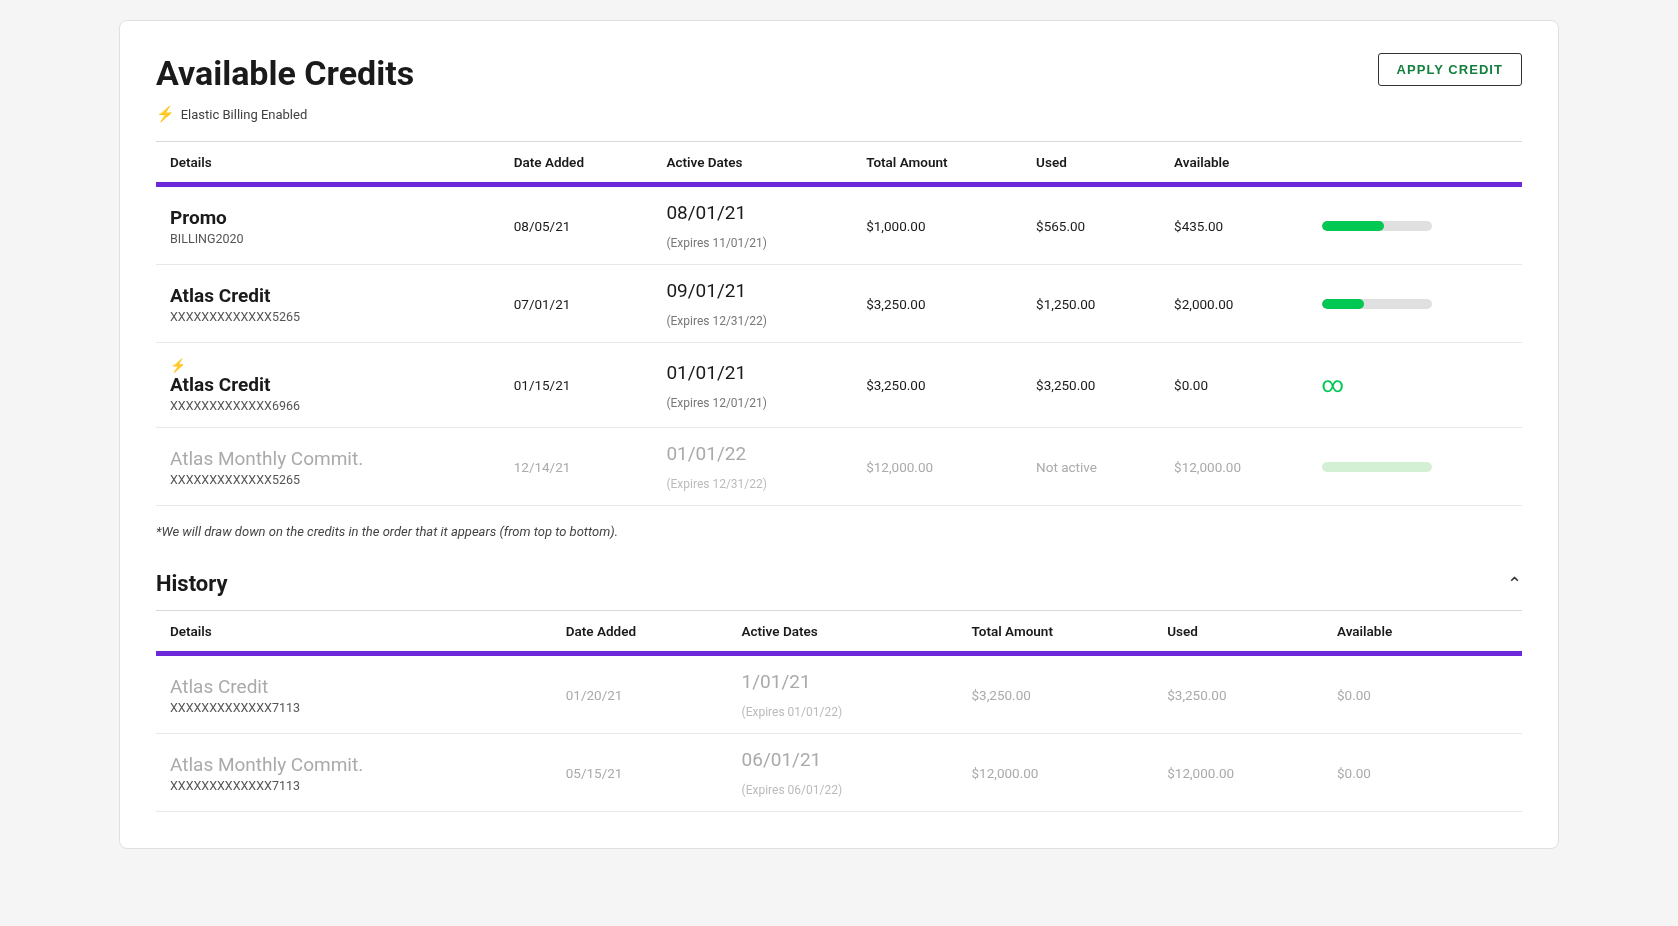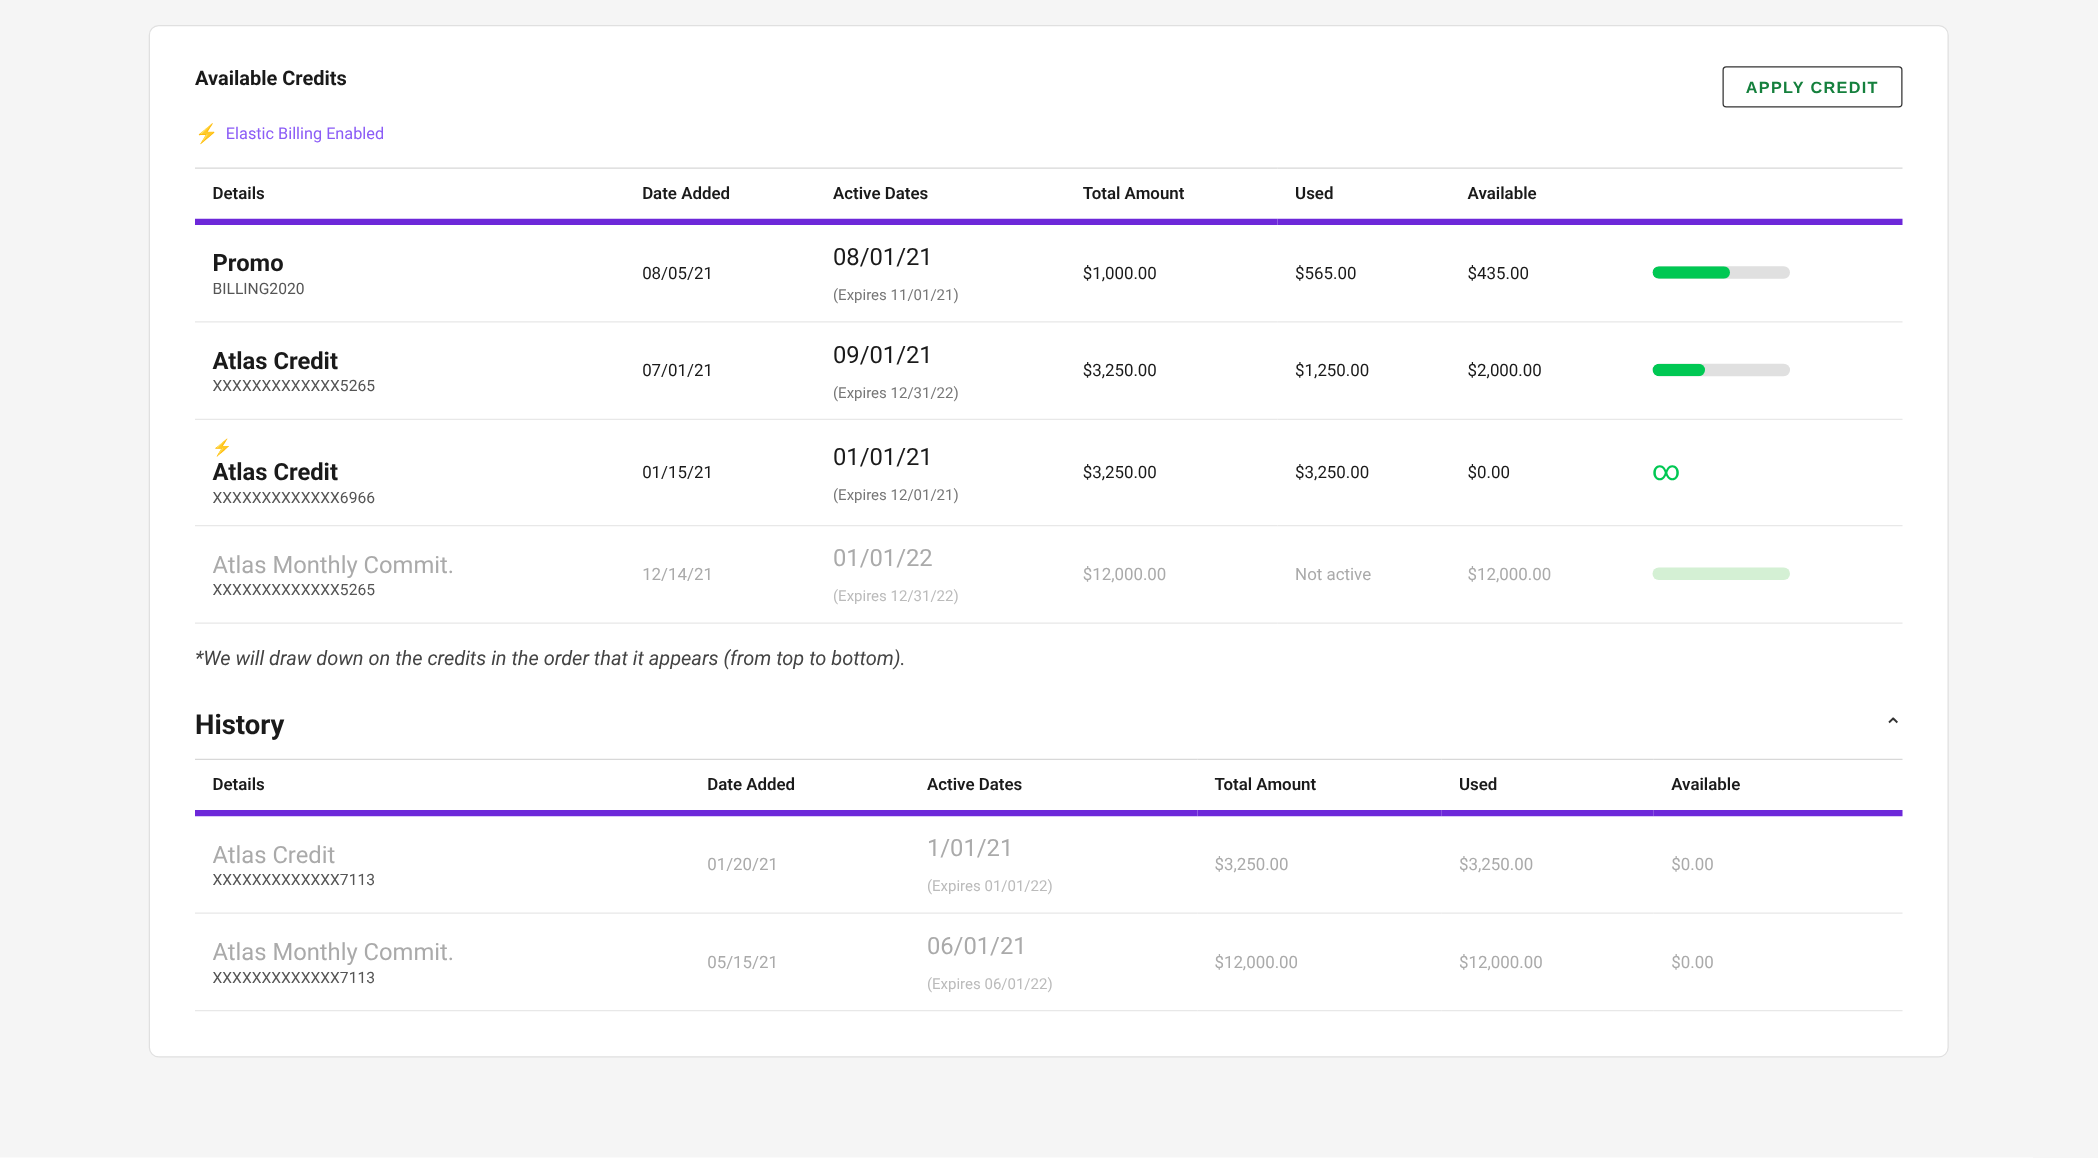--- a/index.html
+++ b/index.html
@@ -20,21 +20,21 @@
       max-width: 100%;
       padding: 32px 36px 36px;
     }
     .header-row {
       display: flex;
       justify-content: space-between;
       align-items: flex-start;
       margin-bottom: 12px;
     }
     .page-title {
-      font-size: 16px;
+      font-size: 34px;
       font-weight: 700;
       color: #1a1a1a;
     }
     .apply-credit-btn {
       border: 1.5px solid #333;
       background: #fff;
       padding: 8px 18px;
       font-size: 13px;
       font-weight: 700;
       letter-spacing: 0.08em;
@@ -49,21 +49,21 @@
       gap: 6px;
       margin-bottom: 18px;
     }
     .bolt-icon {
       color: #00c853;
       font-size: 15px;
       font-weight: 900;
     }
     .elastic-billing-text {
       font-size: 13px;
-      color: #8b5cf6;
+      color: #404040;
     }
     table {
       width: 100%;
       border-collapse: collapse;
       font-size: 13.5px;
     }
     thead tr {
       border-top: 1px solid #d8d8d8;
       border-bottom: 5px solid #6d28d9;
     }
@@ -121,21 +121,21 @@
     }
     .inactive-bar-wrap {
       width: 110px;
       height: 10px;
       background: #d4f0d4;
       border-radius: 5px;
       display: inline-block;
     }
 
     .footnote {
-      font-size: 16px;
+      font-size: 13px;
       color: #444;
       font-style: italic;
       margin: 18px 0 32px;
     }
     .section-header {
       display: flex;
       justify-content: space-between;
       align-items: center;
       margin-bottom: 14px;
     }

